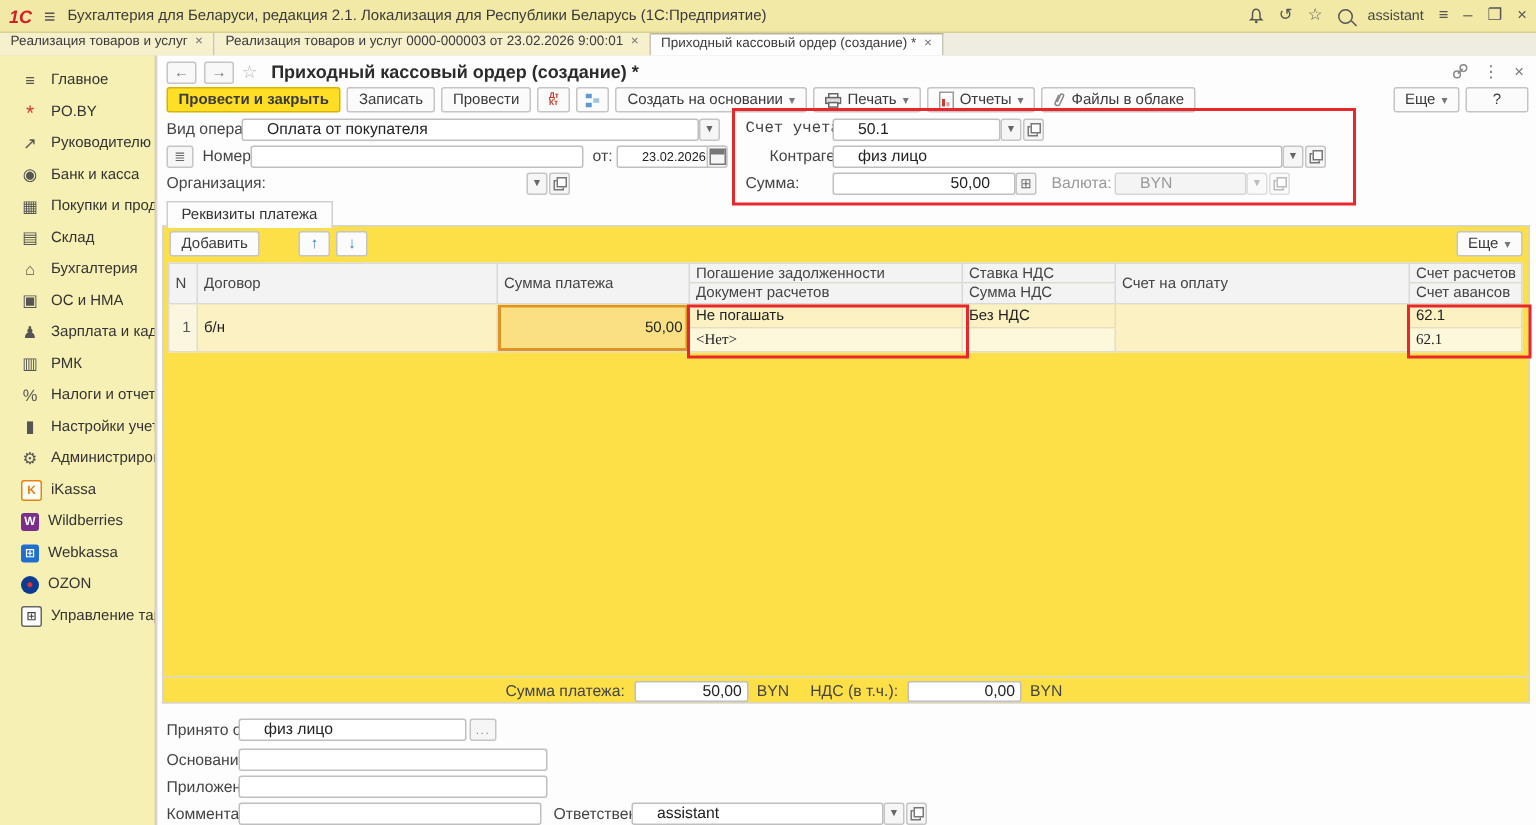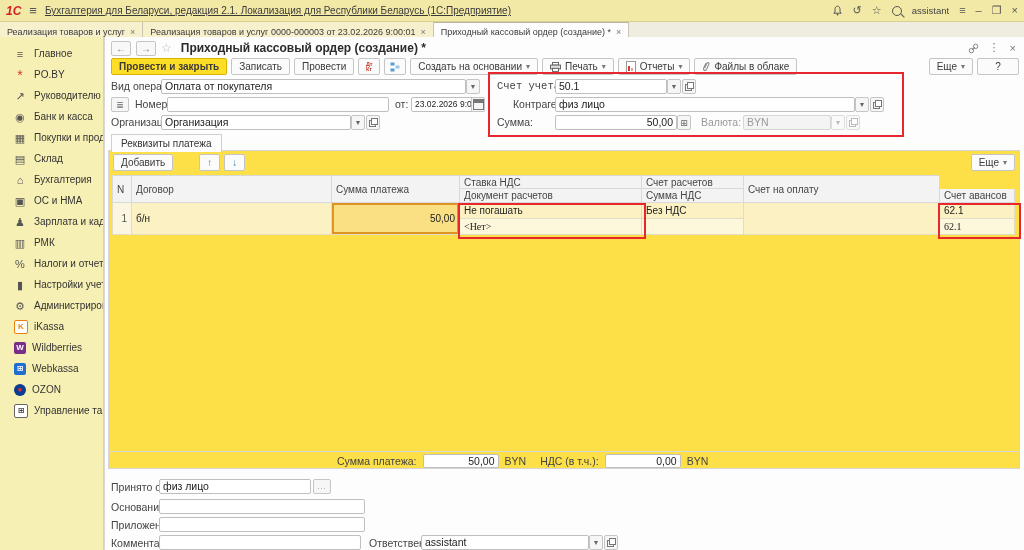--- a/index.html
+++ b/index.html
@@ -3,31 +3,31 @@
 <meta charset="utf-8">
 <style>
   html,body{margin:0;padding:0;}
   body{font-family:"Liberation Sans","DejaVu Sans",sans-serif;font-size:11px;color:#333;background:#fff;}
   .window{position:relative;width:1024px;height:550px;overflow:hidden;background:#fff;}
 
   
   .titlebar{position:absolute;left:0;top:0;width:1024px;height:22px;background:#f3e9a6;border-bottom:1px solid #d9cf8e;display:flex;align-items:center;padding:0 6px;box-sizing:border-box;gap:8px;}
   .logo1c{color:#d21f26;font-weight:bold;font-style:italic;font-size:12px;}
   .hamburger{font-size:13px;color:#555;cursor:pointer;}
-  .apptitle{font-size:10px;color:#3a3a3a;white-space:nowrap;text-decoration:underline;}
+  .apptitle{font-size:10px;color:#3a3a3a;white-space:nowrap;}
   .tb-right{margin-left:auto;display:flex;align-items:center;gap:10px;}
   .tb-ic{color:#555;font-size:11px;line-height:11px;cursor:pointer;display:inline-flex;align-items:center;}
   .usr{font-size:9.5px;color:#444;}
   .icon-search{width:8px;height:8px;border:1.4px solid #555;border-radius:50%;position:relative;display:inline-block;}
   .icon-search::after{content:'';position:absolute;width:5px;height:1.4px;background:#555;transform:rotate(45deg);right:-4px;bottom:-2px;}
   .svgic{display:inline-block;vertical-align:middle;}
 
   
   .tabstrip{position:absolute;left:0;top:22px;width:1024px;height:15px;background:#efece0;border-bottom:1px solid #c9c5b2;display:flex;align-items:stretch;}
-  .wtab{display:flex;align-items:flex-end;gap:5px;padding:0 7px;font-size:9px;color:#3a3a3a;background:#f6f0cd;border-right:1px solid #c9c5b2;white-space:nowrap;cursor:pointer;}
+  .wtab{display:flex;align-items:flex-start;gap:5px;padding:0 7px;font-size:9px;color:#3a3a3a;background:#f6f0cd;border-right:1px solid #c9c5b2;white-space:nowrap;cursor:pointer;}
   .wtab .x{color:#777;font-size:9px;}
   .wtab.active{background:#fdfdfd;border-top:1px solid #b9b5a0;}
 
   
   .main{position:absolute;left:0;top:37px;width:1024px;height:513px;}
   .sidebar{position:absolute;left:0;top:0;width:104px;height:513px;background:#f7f0b4;border-right:1px solid #ddd49a;box-sizing:border-box;padding-top:6px;}
   .sbitem{display:flex;align-items:center;height:21px;padding-left:12px;gap:6px;cursor:pointer;}
   .sbitem .si{width:16px;text-align:center;color:#555;font-size:11px;flex:none;line-height:12px;}
   .sbitem .sl{font-size:10px;color:#333;white-space:nowrap;overflow:hidden;}
   .si-red{color:#d23b2e !important;font-size:14px !important;}
@@ -52,21 +52,21 @@
   .btn{height:15px;border:1px solid #c5c5c5;border-radius:2px;background:#fbfbfb;display:inline-flex;align-items:center;justify-content:center;padding:0 7px;font-size:10px;color:#3a3a3a;white-space:nowrap;cursor:pointer;gap:4px;}
   .btn.primary{background:#ffdf26;border-color:#d8b400;font-weight:bold;}
   .btn .car{font-size:8px;color:#777;}
   .iconbtn{width:20px;padding:0;}
   .dtkt{display:flex;flex-direction:column;line-height:5px;font-size:5.5px;color:#c0392b;font-weight:bold;}
   .tb-spacer{flex:1;}
   .qbtn{width:26px;}
 
   
   .frm-label{position:absolute;height:15px;line-height:15px;font-size:10.5px;color:#444;white-space:nowrap;}
-  .fld{position:absolute;height:15px;border:1px solid #bfbfbf;border-radius:2px;background:#fff;box-sizing:border-box;font-size:10.5px;line-height:13px;padding:0 3px;color:#222;white-space:nowrap;overflow:hidden;}
+  .fld{position:absolute;height:15px;border:1px solid #bfbfbf;border-radius:2px;background:#fff;box-sizing:border-box;font-size:10.5px;line-height:13px;padding:0 16px;color:#222;white-space:nowrap;overflow:hidden;}
   .fld.num{text-align:right;}
   .fld.disabled{background:#f4f4f4;color:#999;border-color:#d5d5d5;}
   .fbtn{position:absolute;height:15px;width:14px;border:1px solid #c5c5c5;border-radius:2px;background:#f6f6f6;box-sizing:border-box;display:inline-flex;align-items:center;justify-content:center;font-size:7px;color:#666;cursor:pointer;}
   .fbtn.dis{color:#bbb;border-color:#ddd;background:#fafafa;}
   .icon-open{width:9px;height:9px;position:relative;display:inline-block;}
   .icon-open::before{content:'';position:absolute;left:0;bottom:0;width:5px;height:5px;border:1px solid #777;}
   .icon-open::after{content:'';position:absolute;right:0;top:0;width:5px;height:5px;border:1px solid #777;background:#fff;}
   .fbtn.dis .icon-open::before,.fbtn.dis .icon-open::after{border-color:#bbb;}
   .icon-cal{width:9px;height:9px;border:1px solid #777;position:relative;display:inline-block;}
   .icon-cal::before{content:'';position:absolute;left:0;top:0;width:9px;height:2.5px;background:#777;}
@@ -300,21 +300,20 @@
         </span>
       <span class="frm-label" style="left:30px;top:60px;">Номер:</span>
       <span class="fld" style="left:62px;top:60px;width:222px;"></span>
       <span class="frm-label" style="left:290px;top:60px;">от:</span>
       <span class="fld" style="left:306px;top:60px;width:74px;font-size:8.5px;">23.02.2026 9:00:01</span>
       <span class="fbtn" style="left:366px;top:60px;">
           <span class="icon-cal"></span>
         </span>
 
       <span class="frm-label" style="left:6px;top:78px;">Организация:</span>
-      <span class="fld" style="left:56px;top:78px;width:190px;">Организация</span>
       <span class="fbtn" style="left:246px;top:78px;">▼</span>
       <span class="fbtn" style="left:261px;top:78px;">
           <span class="icon-open"></span>
         </span>
 
       <span class="frm-label" style="left:392px;top:42px;font-family:Liberation Mono, monospace;">Счет учета:</span>
       <span class="fld" style="left:450px;top:42px;width:112px;">50.1</span>
       <span class="fbtn" style="left:562px;top:42px;">▼</span>
       <span class="fbtn" style="left:577px;top:42px;">
           <span class="icon-open"></span>
@@ -354,20 +353,21 @@
               <span>Еще</span>
               <span class="car">▾</span>
             </span>
         </div>
 
         <div class="tbl">
 
           <div class="hc first top rs2">N</div>
           <div class="hc top rs2">Договор</div>
           <div class="hc top rs2">Сумма платежа</div>
+          <div class="hc top">Погашение задолженности</div>
           <div class="hc top">Ставка НДС</div>
           <div class="hc top rs2" style="grid-row:1 / span 2;grid-column:6;">Счет на оплату</div>
           <div class="hc top">Счет расчетов</div>
           <div class="hc" style="grid-column:4;">Документ расчетов</div>
           <div class="hc" style="grid-column:5;">Сумма НДС</div>
           <div class="hc" style="grid-column:7;">Счет авансов</div>
 
           <div class="bc first yn rs2" style="grid-column:1;">1</div>
           <div class="bc y1 rs2" style="grid-column:2;">б/н</div>
           <div class="bc sel rs2" style="grid-column:3;">50,00</div>

